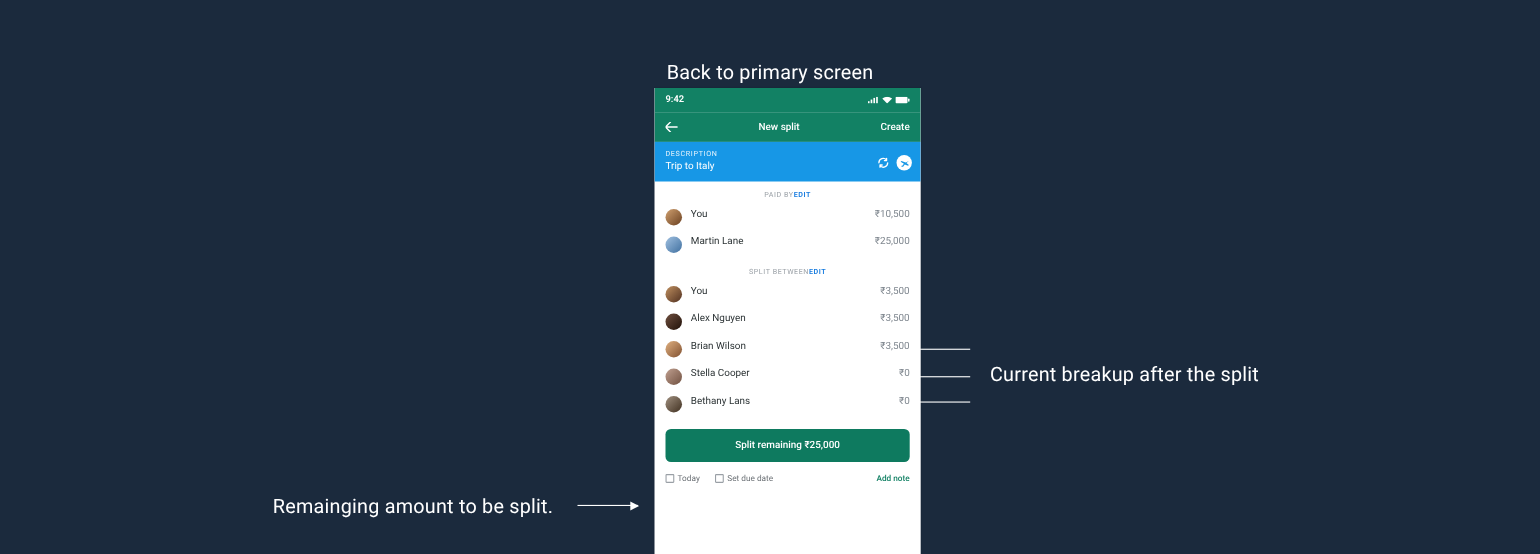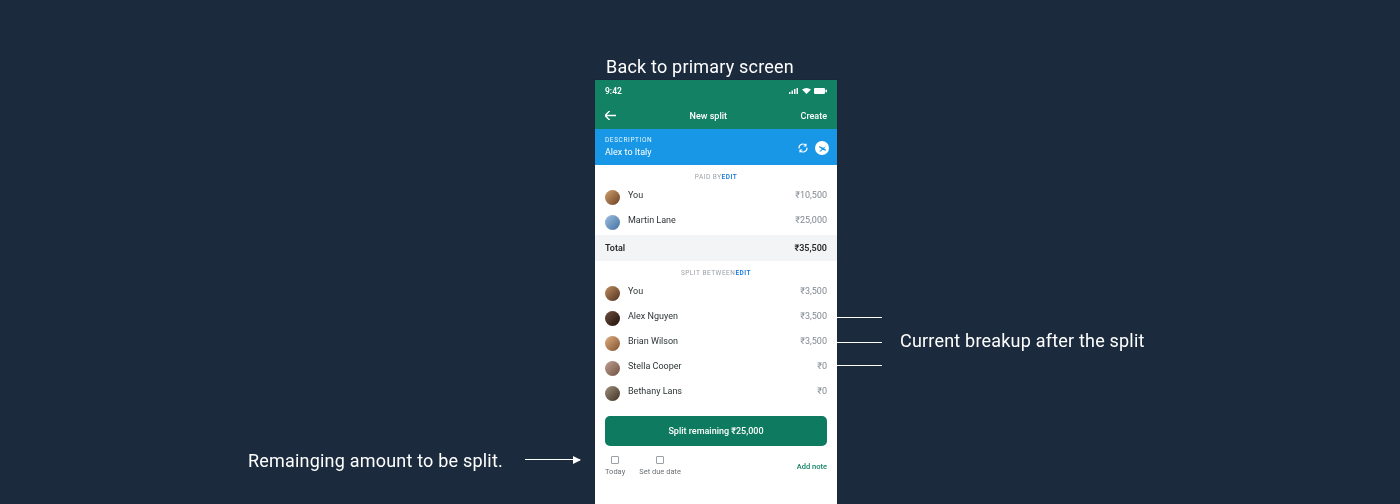--- a/index.html
+++ b/index.html
@@ -137,21 +137,21 @@
     font-size: 9px;
     font-weight: 500;
   }
 
   .footer {
     display: flex; align-items: center; gap: 14px;
     padding: 2px 10px;
     font-size: 7.5px; color: #6b7075;
   }
   .footer .addnote { margin-left: auto; color: #128164; font-weight: 500; }
-  .foot-item { display: flex; align-items: center; gap: 3px; flex-direction: column; }
+  .foot-item { display: flex; align-items: center; gap: 3px; }
   .foot-ico { width: 8px; height: 8px; border: 1px solid #9aa0a6; border-radius: 1px; }
 
   svg { display: block; }
 </style>
 </head>
 <body>
 
 <div class="annot annot-top">Back to primary screen</div>
 <div class="annot annot-right">Current breakup after the split</div>
 <div class="annot annot-left">Remainging amount to be split.</div>
@@ -188,21 +188,21 @@
       <svg width="11" height="9" viewBox="0 0 11 9">
           <path d="M4.5 0 L0 4.5 L4.5 9 M0 4.5 H11" stroke="#fff" stroke-width="1.3" fill="none" stroke-linecap="round" stroke-linejoin="round"></path>
         </svg>
     </span>
     <span class="nav-title">New split</span>
     <span class="nav-create">Create</span>
   </div>
 
   <div class="desc-bar">
     <div class="desc-label">DESCRIPTION</div>
-    <div class="desc-value">Alex to Italy</div>
+    <div class="desc-value">Trip to Italy</div>
     <div class="desc-icons">
       <span>
         <svg width="12" height="12" viewBox="0 0 12 12">
             <path d="M2 6a4 4 0 0 1 7-2.6M10 6a4 4 0 0 1-7 2.6M9 2v2H7M3 10V8h2" stroke="#fff" stroke-width="1.2" fill="none" stroke-linecap="round" stroke-linejoin="round"></path>
           </svg>
       </span>
       <span class="circ-icon">
         <svg width="9" height="9" viewBox="0 0 12 12">
             <path d="M11 3 L7 5 L2 3 L1 4 L5 6.5 L3 9 L2 9 L2 10 L4 10 L6 7.5 L10 9 L11 8 L8 5.5 Z" fill="#1797e6"></path>
           </svg>
@@ -219,24 +219,20 @@
         <span class="avatar" style="background:linear-gradient(135deg,#d0a070,#6a4020)"></span>
         <span class="name">You</span>
         <span class="amt">₹10,500</span>
       </div>
       <div class="row">
         <span class="avatar" style="background:linear-gradient(135deg,#a0c0e0,#4070a0)"></span>
         <span class="name">Martin Lane</span>
         <span class="amt">₹25,000</span>
       </div>
     </div>
-  <div class="total-row">
-    <span>Total</span>
-    <span>₹35,500</span>
-  </div>
 
   <div class="section-hdr">
     <span>SPLIT BETWEEN</span>
     <span class="edit-link">EDIT</span>
   </div>
   <div id="split-rows">
       <div class="row">
         <span class="avatar" style="background:linear-gradient(135deg,#c09060,#503020)"></span>
         <span class="name">You</span>
         <span class="amt">₹3,500</span>

